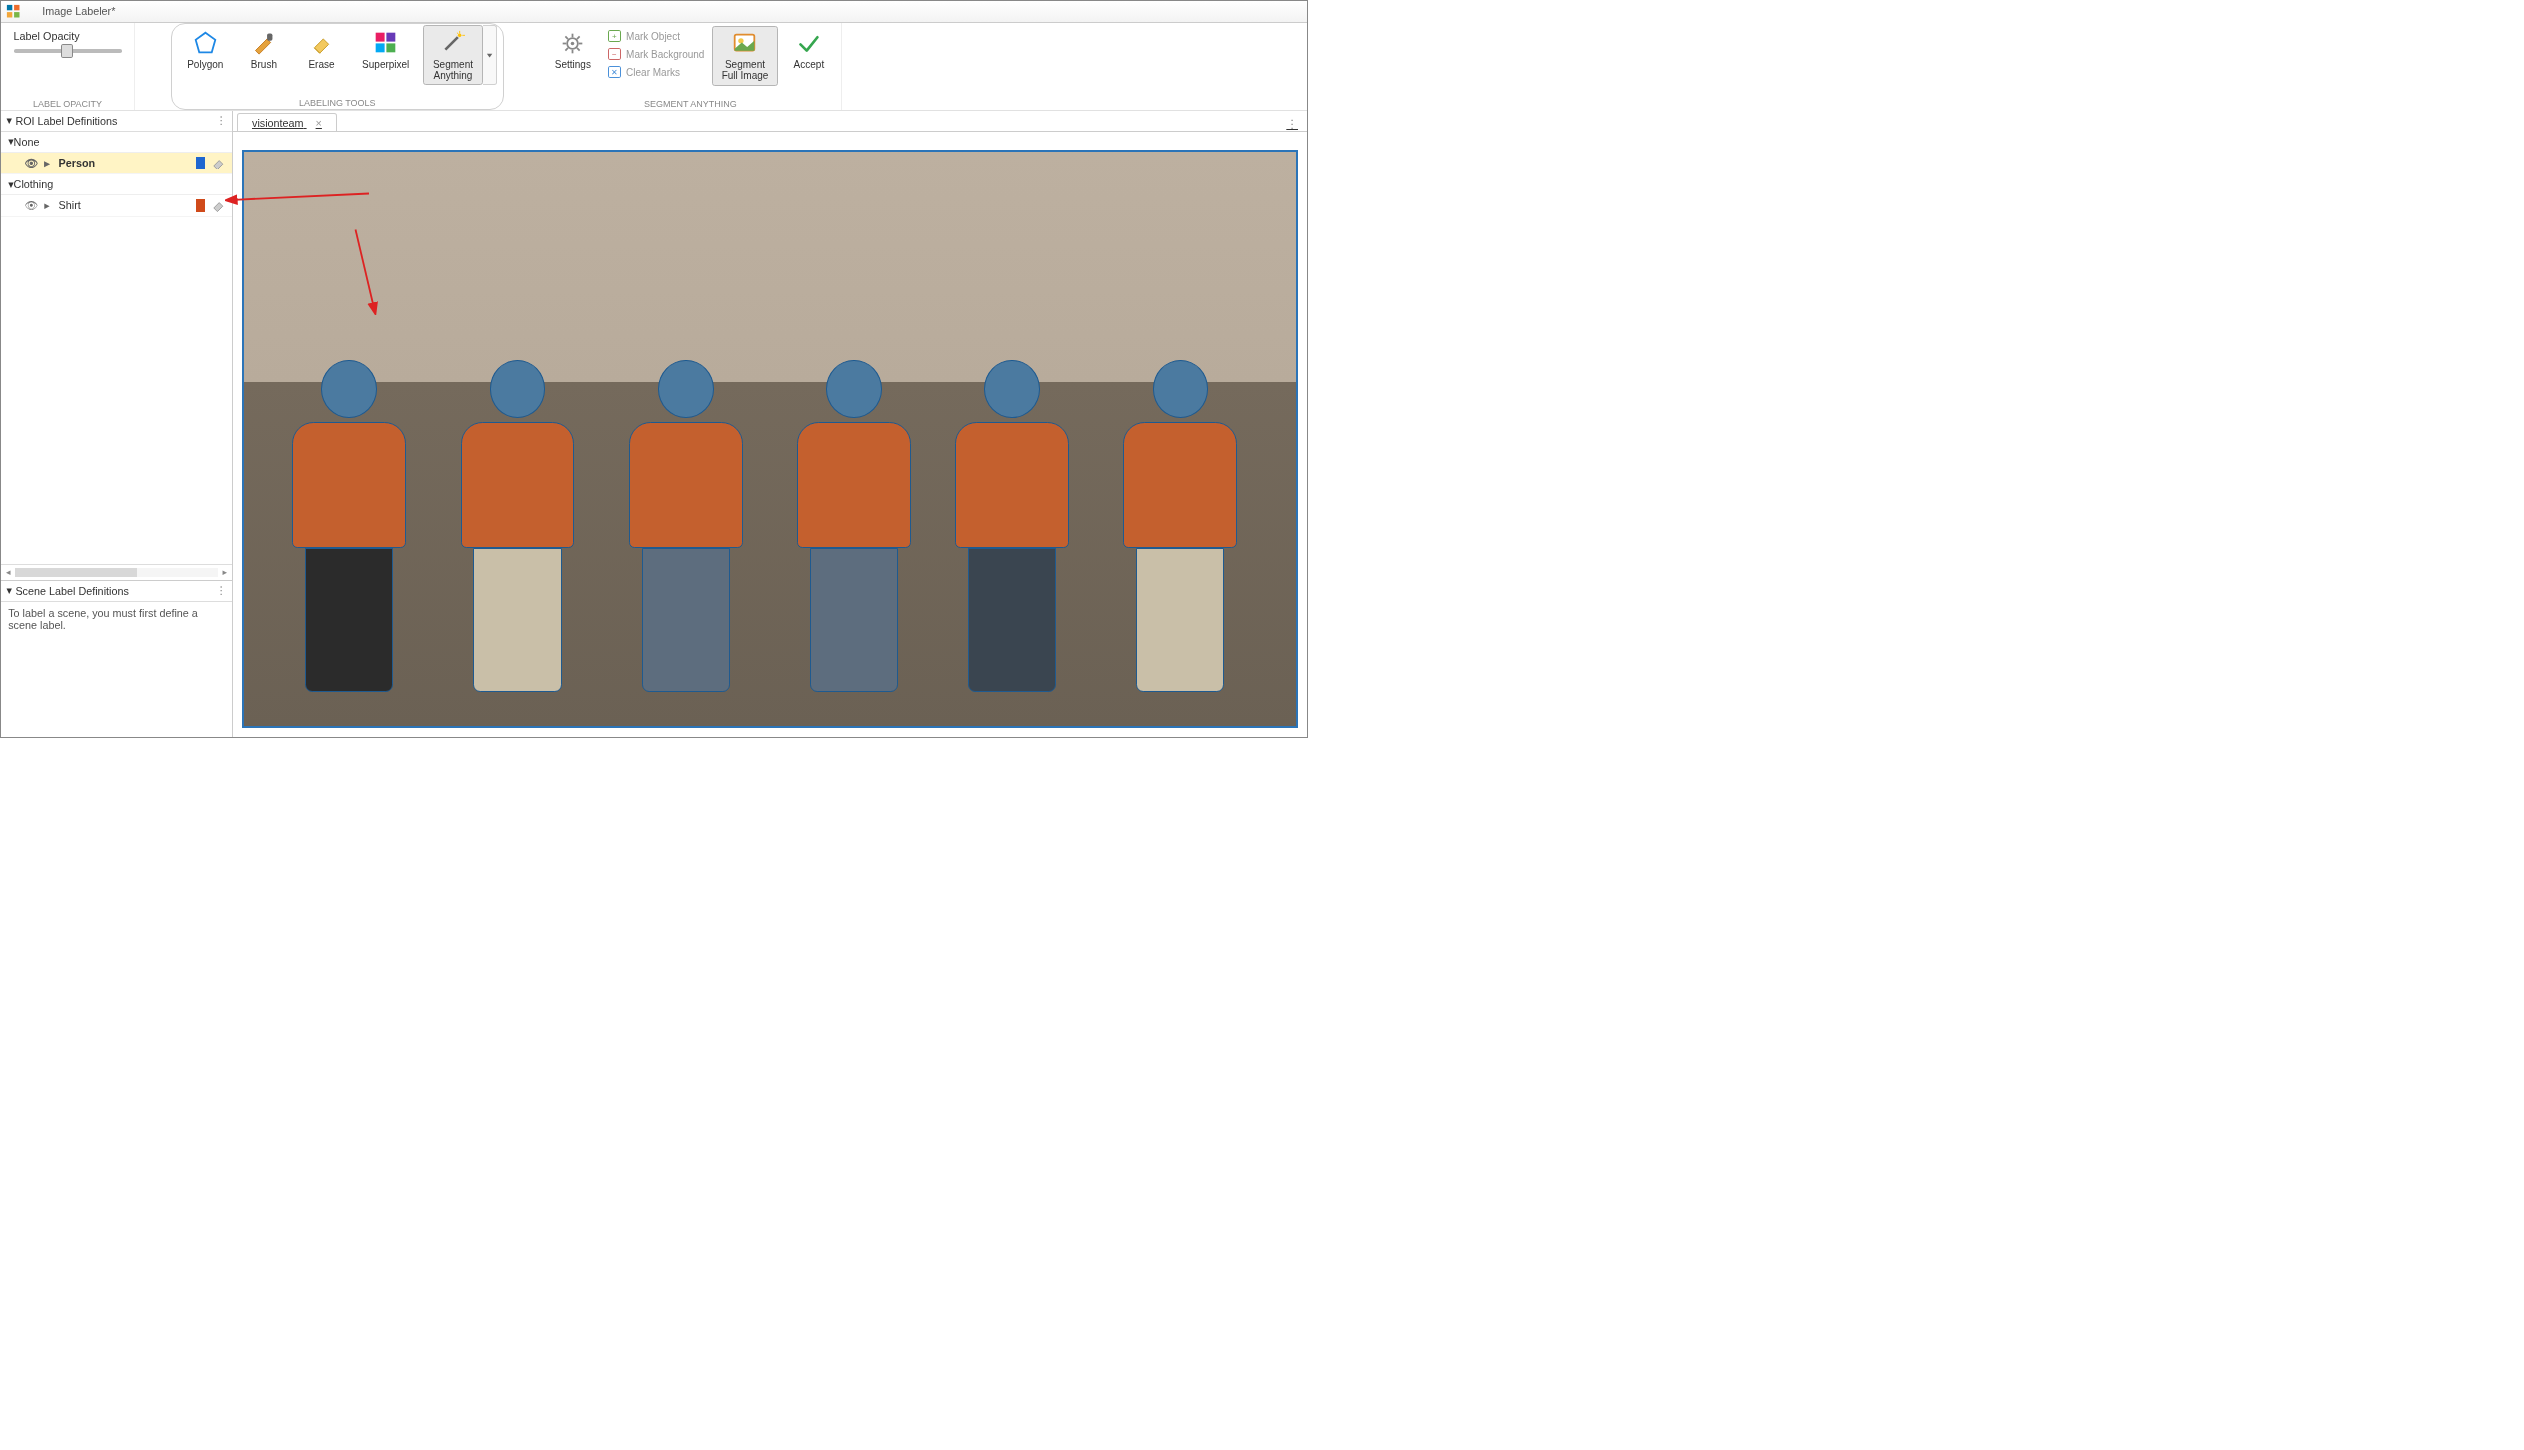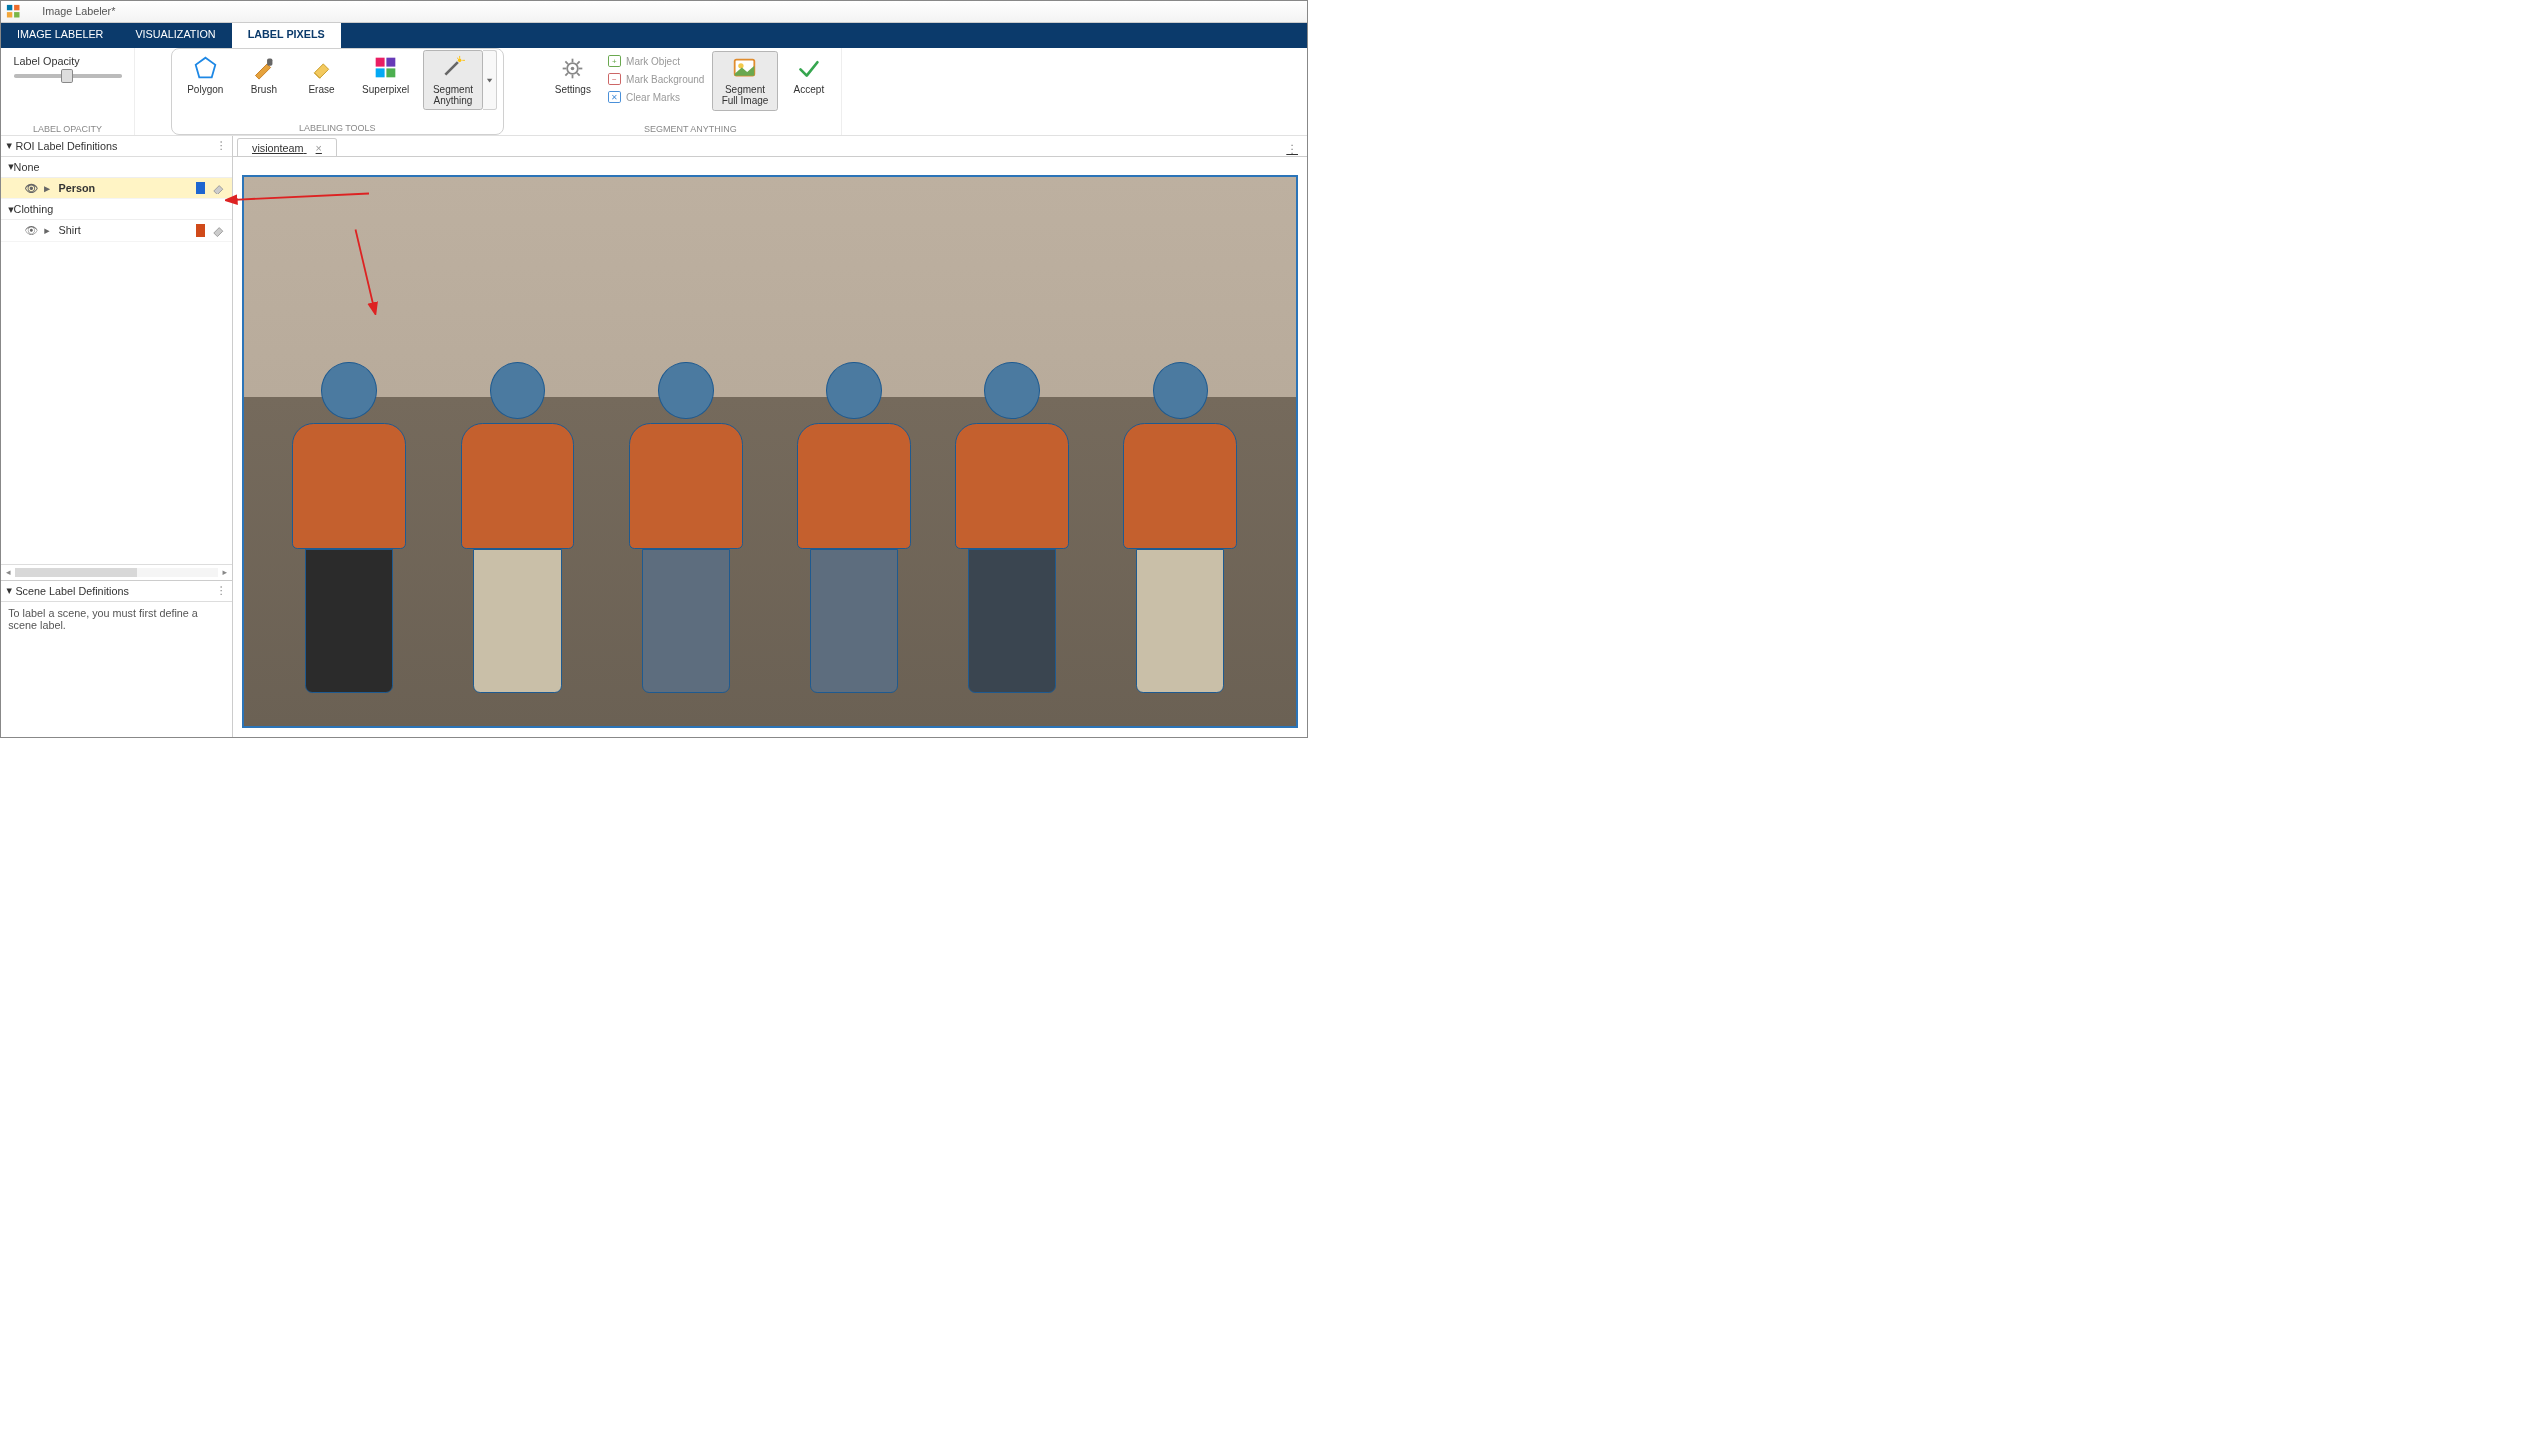--- a/index.html
+++ b/index.html
@@ -12,21 +12,21 @@
 .titlebar .title { font-size: 10.8px; color: #555; }
 
 .ribbon-tabs { display: flex; background: #0b3a6b; height: 25px; }
 .ribbon-tab { padding: 5.4px 16px; font-size: 10.8px; color: #fff; cursor: pointer; }
 .ribbon-tab.active { background: #fff; color: #0b3a6b; font-weight: 600; }
 
 .ribbon { display: flex; background: #fff; border-bottom: 0.9px solid #e1e1e1; height: 88px; gap: 32px; }
 .ribbon-group { display: flex; flex-direction: column; align-items: center; border-right: 0.9px solid #eee; padding: 3.6px 5.4px 0 5.4px; }
 .ribbon-group-body { display: flex; gap: 3.6px; flex: 1; align-items: flex-start; }
 .ribbon-group-label { font-size: 9px; color: #888; text-align: center; padding: 1.8px 0 0.9px 0; width: 100%; }
-.ribbon-group.boxed { border: 0.9px solid #d0d0d0; border-radius: 8px; margin: 0 3.6px; padding-top: 1.8px; }
+.ribbon-group.boxed { border: 0.9px solid #d0d0d0; border-radius: 14px; margin: 0 3.6px; padding-top: 1.8px; }
 
 .ribbon-btn { display: flex; flex-direction: column; align-items: center; justify-content: flex-start; padding: 3.6px 9px; border: 0.9px solid transparent; border-radius: 2.7px; cursor: pointer; min-width: 54px; text-align: center; }
 .ribbon-btn.active { background: #eaeaea; border-color: #b5b5b5; }
 .ribbon-btn .icon { width: 25px; height: 25px; margin-bottom: 3.6px; }
 .ribbon-btn .label { font-size: 10px; color: #333; line-height: 1.1; }
 .ribbon-btn .label.multiline { white-space: pre-line; }
 
 .opacity-group { padding: 7.2px 12.6px 0 12.6px; min-width: 126px; }
 .opacity-group .label { font-size: 10.8px; margin-bottom: 7.2px; display: block; }
 .slider-track { width: 108px; height: 3.6px; background: #bbb; border-radius: 1.8px; position: relative; margin-top: 5.4px; }
@@ -93,25 +93,20 @@
       <svg viewBox="0 0 16 16" width="14.4" height="14.4">
           <rect x="1" y="1" width="6" height="6" fill="#0076a8"></rect>
           <rect x="9" y="1" width="6" height="6" fill="#ed6c2c"></rect>
           <rect x="1" y="9" width="6" height="6" fill="#f2a73b"></rect>
           <rect x="9" y="9" width="6" height="6" fill="#7ab648"></rect>
         </svg>
     </span>
     <span class="title">Image Labeler*</span>
   </div>
 
-  <div class="ribbon-tabs">
-    <div class="ribbon-tab">IMAGE LABELER</div>
-    <div class="ribbon-tab">VISUALIZATION</div>
-    <div class="ribbon-tab active">LABEL PIXELS</div>
-  </div>
 
   <div class="ribbon">
 
     <div class="ribbon-group opacity-group">
       <div style="width:100%;flex:1;">
         <span class="label">Label Opacity</span>
         <div class="slider-track">
           <div class="slider-thumb"></div>
         </div>
       </div>

